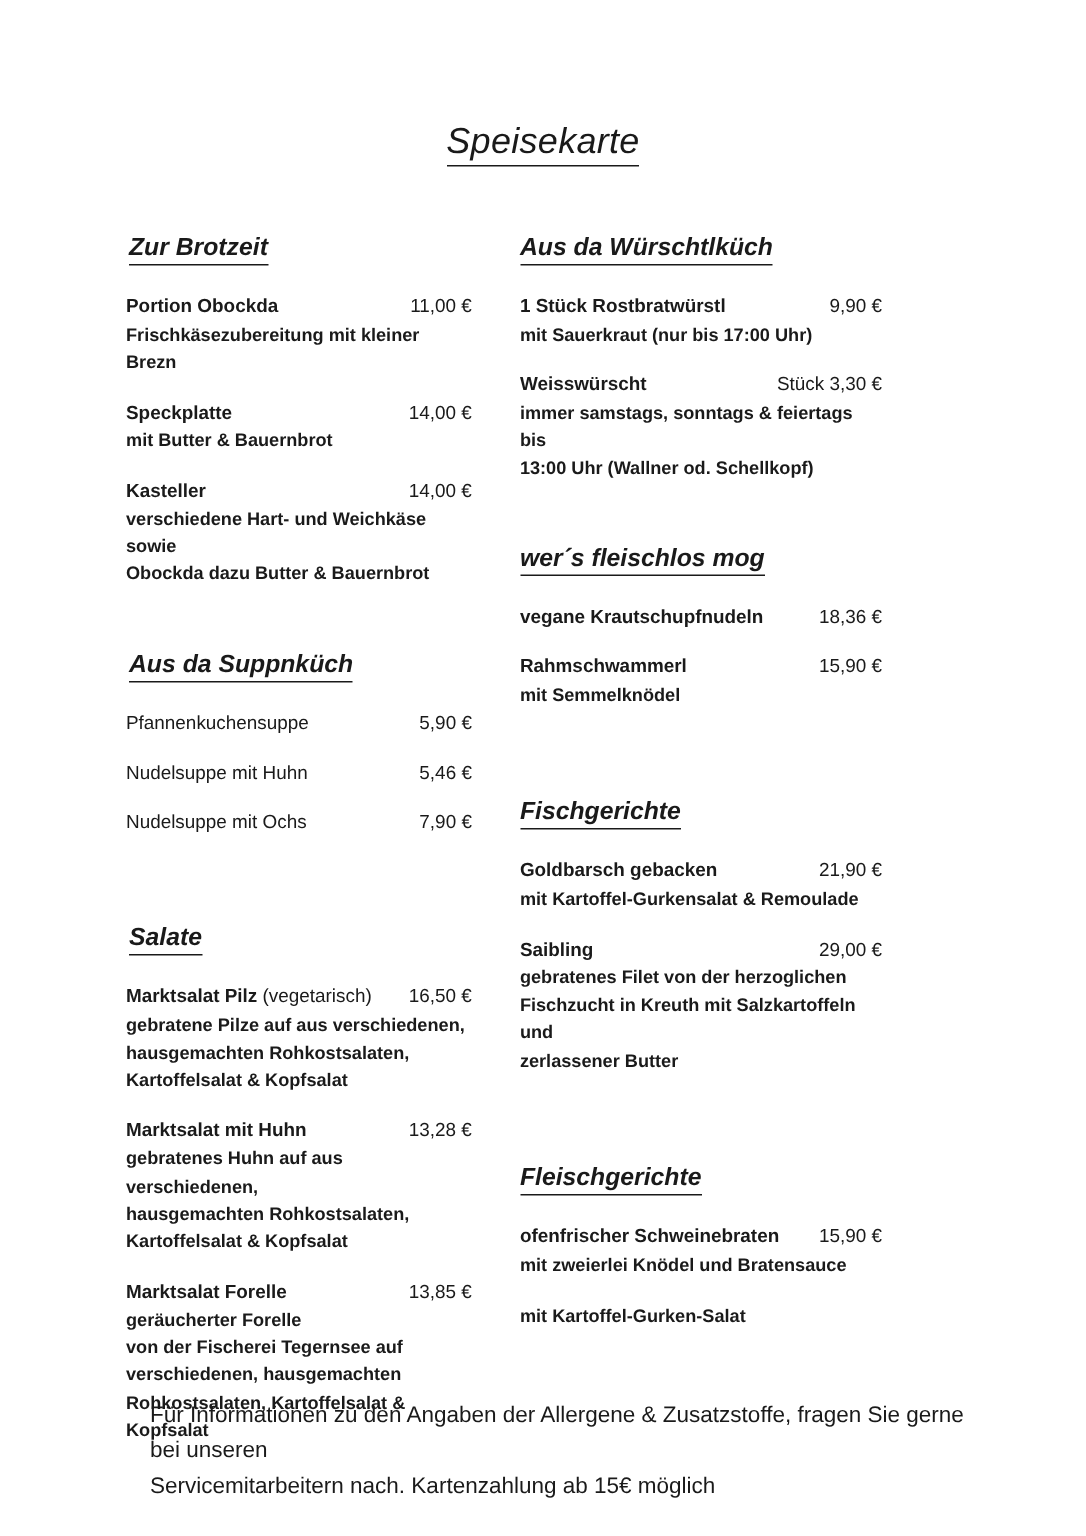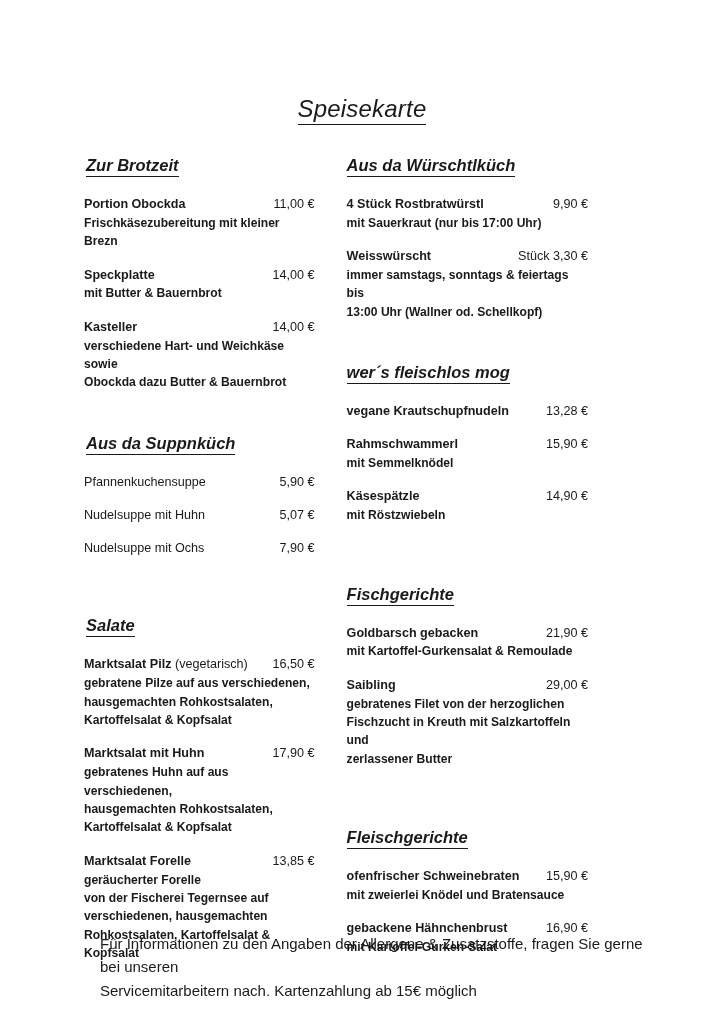--- a/index.html
+++ b/index.html
@@ -12,21 +12,21 @@
     height: 1024px;
     font-family: "Liberation Sans", sans-serif;
     color: #1a1a1a;
     position: relative;
     overflow: hidden;
   }
   .page {
     width: 724px;
     height: 1024px;
     box-sizing: border-box;
-    padding: 18px;
+    padding: 4px;
     position: relative;
   }
 
   
   .title-wrap {
     text-align: center;
     padding-top: 78px;
   }
   .doc-title {
     display: inline-block;
@@ -181,21 +181,21 @@
         <div class="item">
           <div class="item-row">
             <span class="item-name plain">Pfannenkuchensuppe</span>
             <span class="item-price">5,90 €</span>
           </div>
         </div>
 
         <div class="item">
           <div class="item-row">
             <span class="item-name plain">Nudelsuppe mit Huhn</span>
-            <span class="item-price">5,07 €</span>
+            <span class="item-price">5,46 €</span>
           </div>
         </div>
 
         <div class="item">
           <div class="item-row">
             <span class="item-name plain">Nudelsuppe mit Ochs</span>
             <span class="item-price">7,90 €</span>
           </div>
         </div>
       </div>
@@ -211,21 +211,21 @@
             <span class="item-price">16,50 €</span>
           </div>
           <div class="item-desc">gebratene Pilze auf aus verschiedenen,
 hausgemachten Rohkostsalaten,
 Kartoffelsalat &amp; Kopfsalat</div>
         </div>
 
         <div class="item">
           <div class="item-row">
             <span class="item-name">Marktsalat mit Huhn</span>
-            <span class="item-price">17,90 €</span>
+            <span class="item-price">13,28 €</span>
           </div>
           <div class="item-desc">gebratenes Huhn auf aus verschiedenen,
 hausgemachten Rohkostsalaten,
 Kartoffelsalat &amp; Kopfsalat</div>
         </div>
 
         <div class="item">
           <div class="item-row">
             <span class="item-name">Marktsalat Forelle</span>
             <span class="item-price">13,85 €</span>
@@ -239,21 +239,21 @@
 
     </div>
 
     <div class="col col-right">
 
       <div class="section">
         <div class="section-header">Aus da Würschtlküch</div>
 
         <div class="item">
           <div class="item-row">
-            <span class="item-name">4 Stück Rostbratwürstl</span>
+            <span class="item-name">1 Stück Rostbratwürstl</span>
             <span class="item-price">9,90 €</span>
           </div>
           <div class="item-desc">mit Sauerkraut (nur bis 17:00 Uhr)</div>
         </div>
 
         <div class="item">
           <div class="item-row">
             <span class="item-name">Weisswürscht</span>
             <span class="item-price">Stück 3,30 €</span>
           </div>
@@ -263,39 +263,32 @@
       </div>
 
       <div class="gap-md"></div>
 
       <div class="section">
         <div class="section-header">wer´s fleischlos mog</div>
 
         <div class="item">
           <div class="item-row">
             <span class="item-name">vegane Krautschupfnudeln</span>
-            <span class="item-price">13,28 €</span>
+            <span class="item-price">18,36 €</span>
           </div>
         </div>
 
         <div class="item">
           <div class="item-row">
             <span class="item-name">Rahmschwammerl</span>
             <span class="item-price">15,90 €</span>
           </div>
           <div class="item-desc">mit Semmelknödel</div>
         </div>
 
-        <div class="item">
-          <div class="item-row">
-            <span class="item-name">Käsespätzle</span>
-            <span class="item-price">14,90 €</span>
-          </div>
-          <div class="item-desc">mit Röstzwiebeln</div>
-        </div>
       </div>
 
       <div class="gap-lg"></div>
 
       <div class="section">
         <div class="section-header">Fischgerichte</div>
 
         <div class="item">
           <div class="item-row">
             <span class="item-name">Goldbarsch gebacken</span>
@@ -322,24 +315,20 @@
 
         <div class="item">
           <div class="item-row">
             <span class="item-name">ofenfrischer Schweinebraten</span>
             <span class="item-price">15,90 €</span>
           </div>
           <div class="item-desc">mit zweierlei Knödel und Bratensauce</div>
         </div>
 
         <div class="item">
-          <div class="item-row">
-            <span class="item-name">gebackene Hähnchenbrust</span>
-            <span class="item-price">16,90 €</span>
-          </div>
           <div class="item-desc">mit Kartoffel-Gurken-Salat</div>
         </div>
       </div>
 
     </div>
   </div>
 
   <div class="footer">Für Informationen zu den Angaben der Allergene &amp; Zusatzstoffe, fragen Sie gerne bei unseren
 Servicemitarbeitern nach. Kartenzahlung ab 15€ möglich</div>
 

